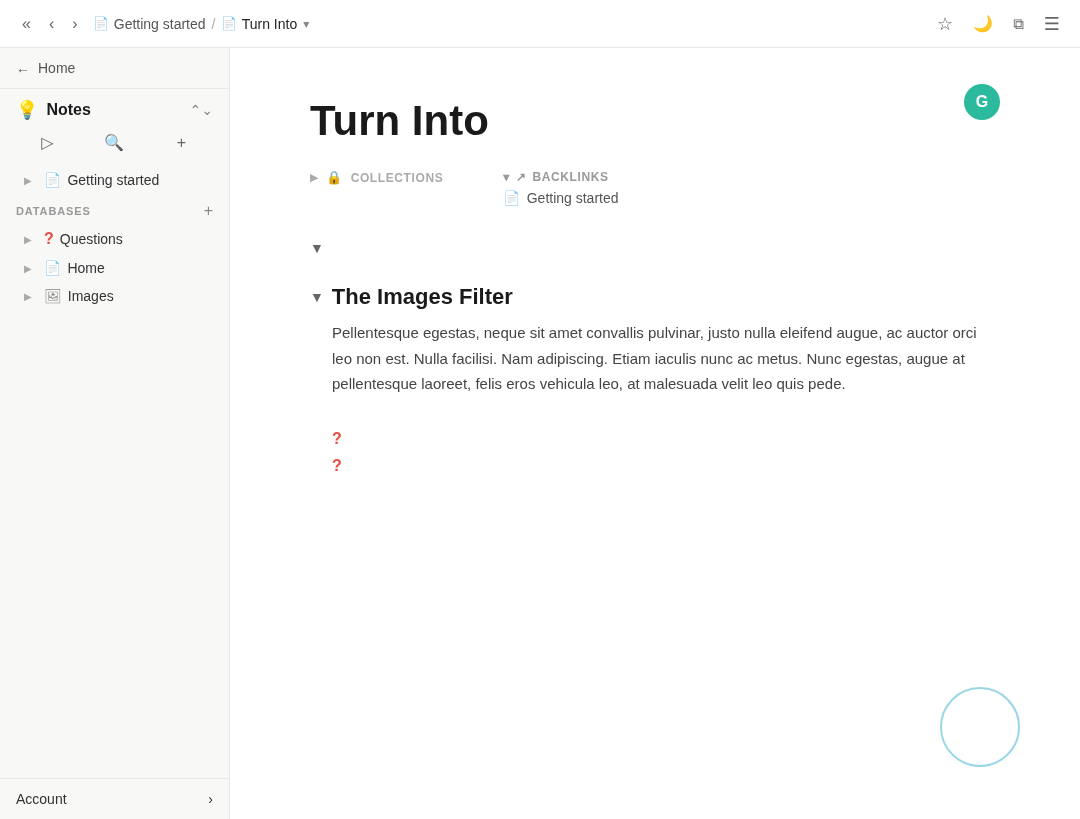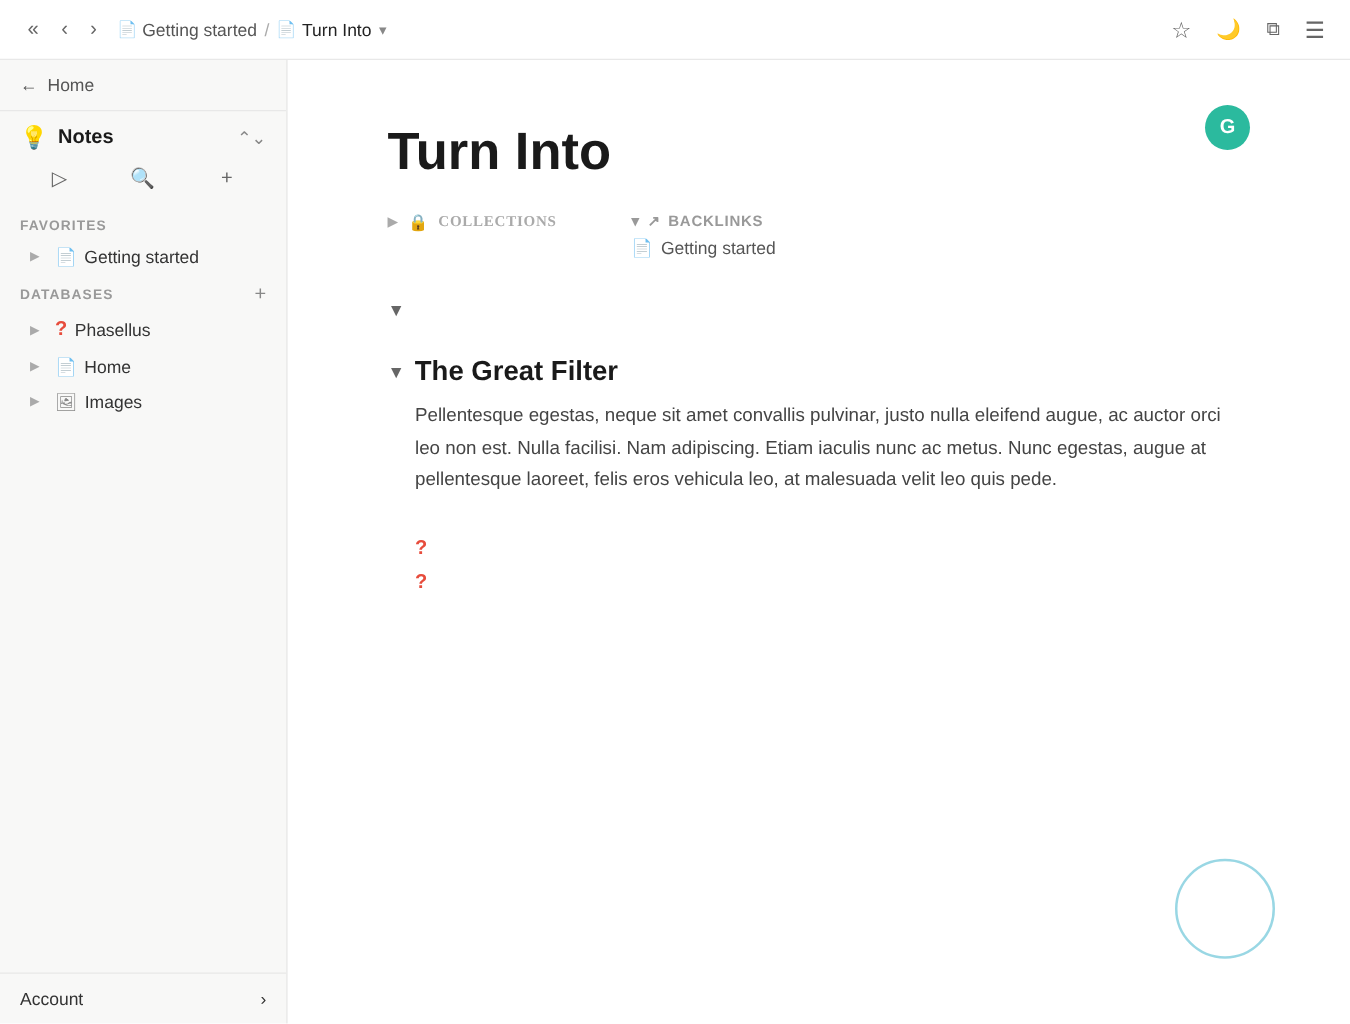--- a/index.html
+++ b/index.html
@@ -183,37 +183,36 @@
       </div>
       <button class="sidebar-toggle">⌃⌄</button>
     </div>
 
     <div class="sidebar-actions">
       <button class="sidebar-action-btn">▷</button>
       <button class="sidebar-action-btn">🔍</button>
       <button class="sidebar-action-btn">+</button>
     </div>
 
-    <div class="sidebar-section-label">FAVORITES</div>
 
     <div class="sidebar-item">
       <span class="expand-arrow">▶</span>
       <span class="item-icon">📄</span>
       <span class="sidebar-item-label">Getting started</span>
     </div>
 
     <div class="sidebar-section-row">
       <span class="sidebar-section-row-label">DATABASES</span>
       <button class="sidebar-section-add">+</button>
     </div>
 
     <div class="sidebar-item">
       <span class="expand-arrow">▶</span>
       <span class="item-icon red">?</span>
-      <span class="sidebar-item-label">Phasellus</span>
+      <span class="sidebar-item-label">Questions</span>
     </div>
 
     <div class="sidebar-item">
       <span class="expand-arrow">▶</span>
       <span class="item-icon">📄</span>
       <span class="sidebar-item-label">Home</span>
     </div>
 
     <div class="sidebar-item">
       <span class="expand-arrow">▶</span>
@@ -232,21 +231,21 @@
     <div class="avatar-circle">
       <span>G</span>
     </div>
 
     <h1 class="page-title">Turn Into</h1>
 
     <div class="meta-row">
       <div class="meta-section">
         <span class="meta-expand">▶</span>
         <span class="meta-icon">🔒</span>
-        <span class="meta-section-label" style="font-size:12px;font-weight:600;letter-spacing:0.05em;color:#aaa;text-transform:uppercase;font-family:Liberation Serif, serif;">COLLECTIONS</span>
+        <span class="meta-section-label" style="font-size:12px;font-weight:600;letter-spacing:0.05em;color:#aaa;text-transform:uppercase;">COLLECTIONS</span>
       </div>
       <div class="backlinks-section">
         <div class="backlinks-header">
           <span>▾</span>
           <span>↗</span>
           <span>BACKLINKS</span>
         </div>
         <div class="backlink-item">
           <span>📄</span>
           <span>Getting started</span>
@@ -256,21 +255,21 @@
 
     <div class="section-block">
       <div class="section-heading">
         <span class="section-toggle">▼</span>
       </div>
     </div>
 
     <div class="section-block">
       <div class="section-heading">
         <span class="section-toggle">▼</span>
-        <span>The Great Filter</span>
+        <span>The Images Filter</span>
       </div>
       <div class="section-body">Pellentesque egestas, neque sit amet convallis pulvinar, justo nulla eleifend augue, ac auctor orci leo non est. Nulla facilisi. Nam adipiscing. Etiam iaculis nunc ac metus. Nunc egestas, augue at pellentesque laoreet, felis eros vehicula leo, at malesuada velit leo quis pede.</div>
     </div>
 
     <div class="question-list">
       <div class="question-item">
         <span class="question-mark">?</span>
       </div>
       <div class="question-item">
         <span class="question-mark">?</span>

